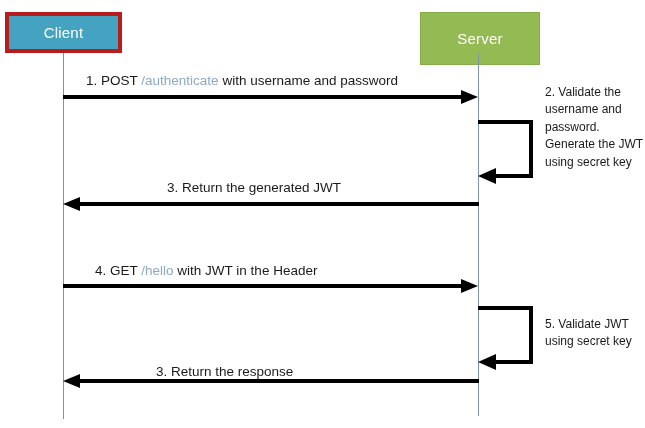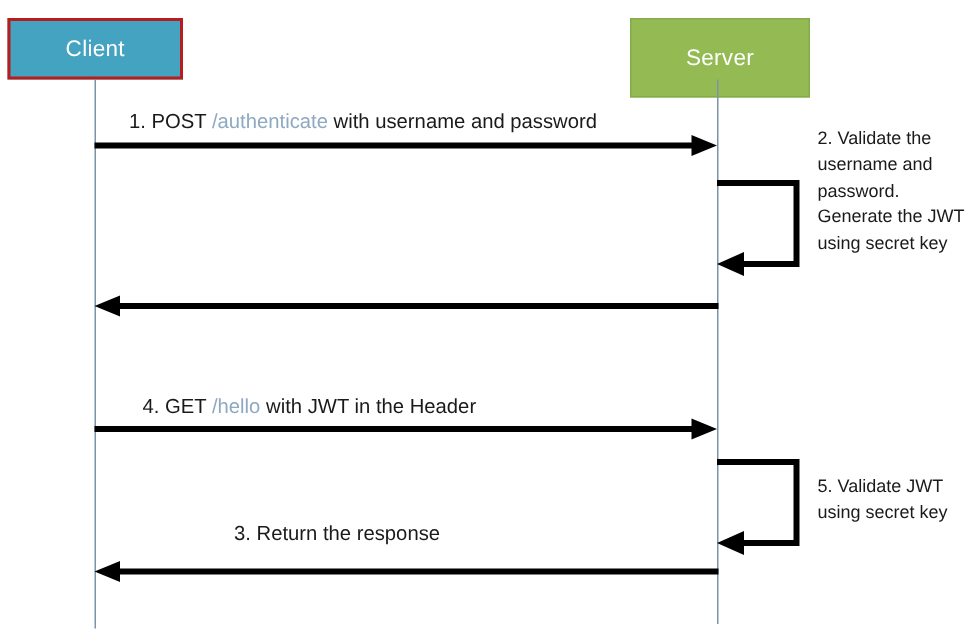--- a/index.html
+++ b/index.html
@@ -26,21 +26,21 @@
     color: #ffffff;
     font-size: 15px;
     letter-spacing: 0.2px;
   }
   #participant-client {
     left: 5px;
     top: 12px;
     width: 117px;
     height: 41px;
     background: #44a3c0;
-    border: 2px solid #b91c1c;
+    border: 4px solid #b91c1c;
   }
   #participant-server {
     left: 420px;
     top: 12px;
     width: 120px;
     height: 53px;
     background: #93ba53;
     border: 1px solid #86ab4b;
   }
   .lifeline {
@@ -83,21 +83,21 @@
     left: 545px;
     top: 84px;
   }
   #note-validate-jwt {
     left: 545px;
     top: 316px;
   }
   #msg-1-label { left: 86px; top: 73px; }
   #msg-2-label { left: 167px; top: 180px; }
   #msg-3-label { left: 95px; top: 263px; text-align: right; }
-  #msg-4-label { left: 156px; top: 348px; }
+  #msg-4-label { left: 156px; top: 364px; }
 </style>
 </head>
 <body>
 
 <div id="diagram-root">
 
   <div class="participant-box" id="participant-client">
     <span>Client</span>
   </div>
 
@@ -121,20 +121,24 @@
 
   <svg class="arrow-svg" id="self-loop-server-1" style="left:476px; top:118px;" width="62" height="64">
     <polyline points="2,4 55,4 55,58 16,58" fill="none" stroke="#000000" stroke-width="4"></polyline>
     <polygon points="2,58 20,50 20,66" fill="#000000"></polygon>
   </svg>
 
   <div class="note" id="note-validate-credentials">
     <span>2. Validate the username and password. Generate the JWT using secret key</span>
   </div>
 
+  <div class="msg-label" id="msg-2-label">
+    <span>3.</span>
+    <span>Return the generated JWT</span>
+  </div>
   <svg class="arrow-svg" id="msg-2-arrow" style="left:62px; top:197px;" width="418" height="14">
     <line x1="13" y1="7" x2="417" y2="7" stroke="#000000" stroke-width="4"></line>
     <polygon points="1,7 18,0 18,14" fill="#000000"></polygon>
   </svg>
 
   <div class="msg-label" id="msg-3-label">
     <span>4.</span>
     <span>GET</span>
     <span class="msg-path">/hello</span>
     <span>with JWT in the Header</span>

